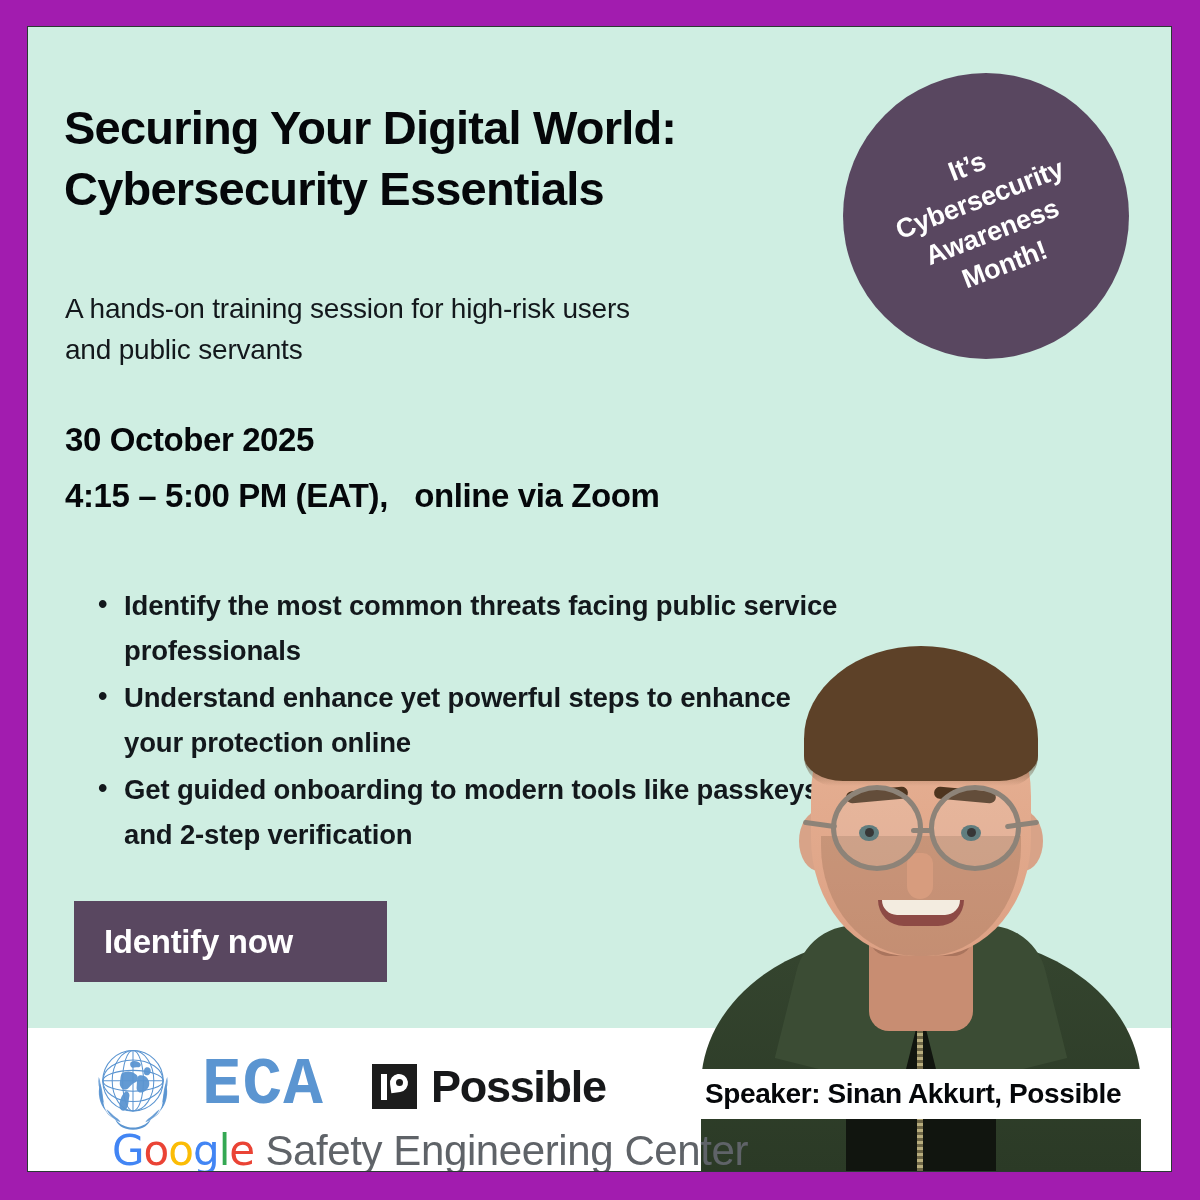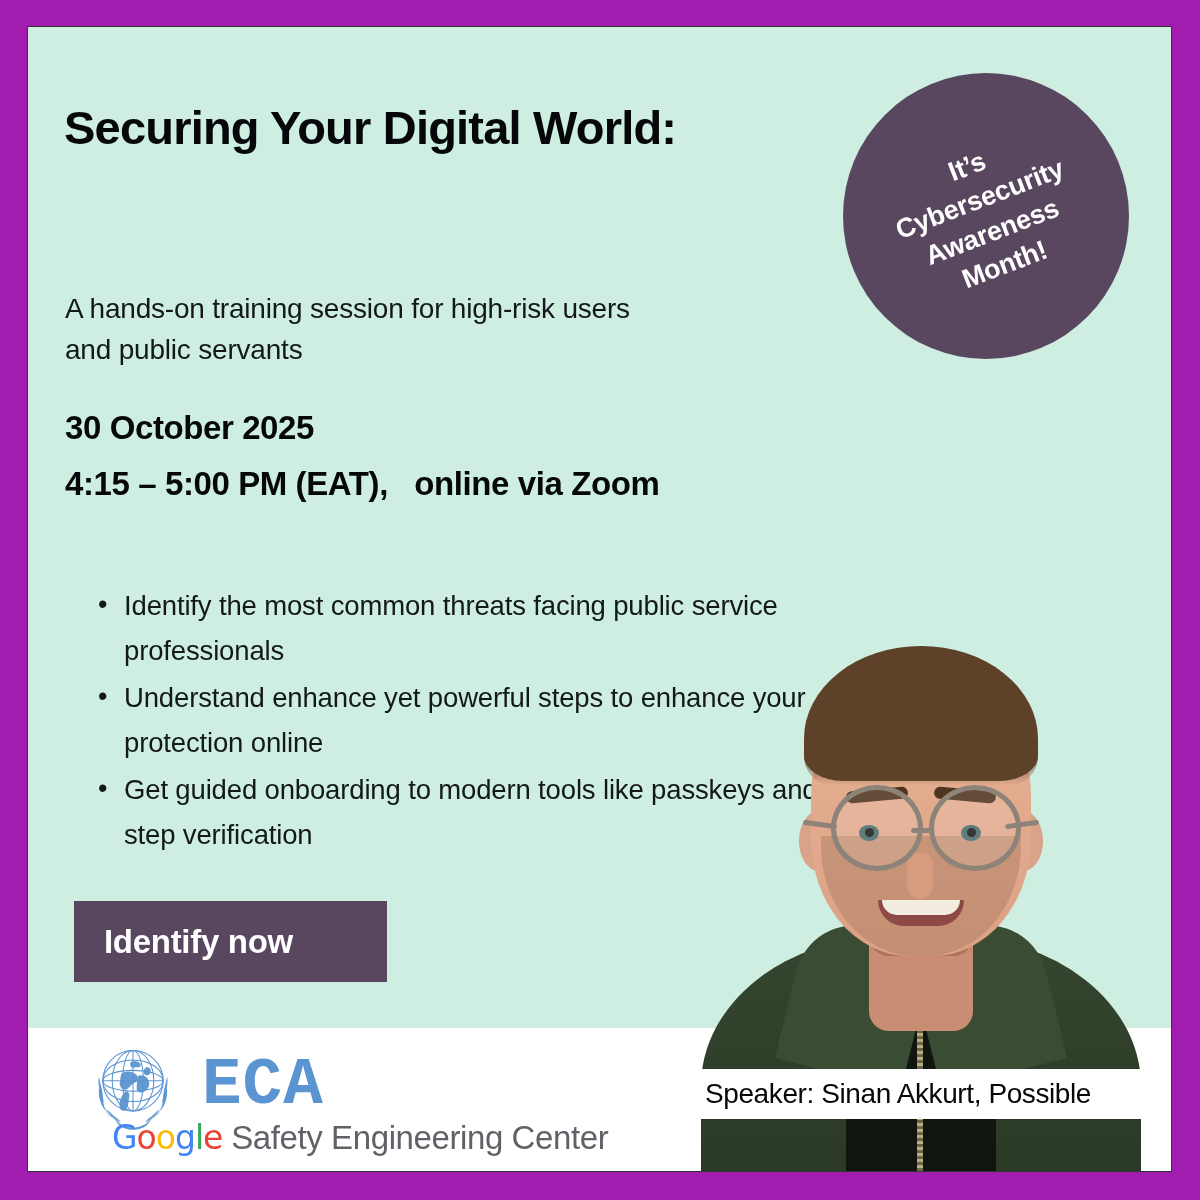--- a/index.html
+++ b/index.html
@@ -73,21 +73,21 @@
     font-weight: 400;
     color: #13181c;
     letter-spacing: -0.2px;
   }
   #subhead .l { display: block; }
 
   
   #datetime {
     position: absolute;
     left: 37px;
-    top: 376px;
+    top: 388px;
     width: 800px;
     color: #05070a;
   }
   #date-line {
     font-size: 33px;
     font-weight: 800;
     letter-spacing: -0.4px;
     line-height: 1.5;
   }
   #time-line {
@@ -112,20 +112,21 @@
     padding: 0;
     color: #13181c;
   }
   #bullets li {
     position: relative;
     padding-left: 34px;
     font-size: 27.5px;
     line-height: 1.62;
     letter-spacing: -0.15px;
     margin-bottom: 3px;
+    font-weight: bold;
   }
   #bullets li::before {
     content: "\2022";
     position: absolute;
     left: 8px;
     top: -1px;
     font-size: 27px;
     color: #13181c;
   }
 
@@ -285,21 +286,21 @@
     left: 649px;
     bottom: 52px;
     width: 505px;
     height: 50px;
     background: #ffffff;
     display: flex;
     align-items: center;
     padding-left: 28px;
     box-sizing: border-box;
     font-size: 28px;
-    font-weight: 400;
+    font-weight: 700;
     letter-spacing: -0.4px;
     color: #05070a;
   }
 
   
   #logos {
     position: absolute;
     left: 26px;
     bottom: 8px;
     height: 136px;
@@ -348,42 +349,43 @@
   #possible-word {
     font-size: 45px;
     font-weight: 700;
     color: #17181a;
     letter-spacing: -1.3px;
     line-height: 1;
   }
   #gsec {
     position: absolute;
     left: 58px;
-    top: 94px;
-    font-size: 33px;
+    top: 103px;
+    font-size: 42px;
     font-weight: 400;
     color: #5f6368;
     letter-spacing: -0.4px;
     white-space: nowrap;
     line-height: 1;
   }
   #gsec .g-b { color:#4285F4; } .g-r { color:#EA4335; } .g-y { color:#FBBC05; }
   .g-b2 { color:#4285F4; } .g-g { color:#34A853; } .g-r2 { color:#EA4335; }
   #gsec .gword { font-family: "DejaVu Sans", sans-serif; letter-spacing: -1px; }
 </style>
 </head>
 <body>
 
 <div id="poster">
   <div id="frame">
 
     <div id="footer-band"></div>
 
     <h1 id="headline">
       <span class="l">Securing Your Digital World:</span>
+      <span class="l">Cybersecurity Essentials</span>
     </h1>
 
     <p id="subhead">
       <span class="l">A hands-on training session for high-risk users</span>
       <span class="l">and public servants</span>
     </p>
 
     <div id="datetime">
       <div id="date-line">30 October 2025</div>
       <div id="time-line">
@@ -475,18 +477,26 @@
             <path d="M52 150c-14-12-20-31-17-49 4 6 5 13 6 20 2 13 5 23 11 29z" opacity="0.9"></path>
             <path d="M45 132c-9-11-12-26-9-40 3 5 4 11 5 17 1 9 2 17 4 23z" opacity="0.85"></path>
             <path d="M76 168c-12-4-22-13-27-25 7 5 12 12 19 16 4 3 7 5 8 9z" opacity="0.9"></path>
             <path d="M40 112c-6-9-8-20-6-31 3 5 3 11 4 16 1 6 1 11 2 15z" opacity="0.8"></path>
           </g>
         </g>
       </svg>
 
       <div id="eca-word">ECA</div>
 
+      <div id="possible-lockup">
+        <div id="possible-mark">
+          <span class="bar"></span>
+          <span class="bowl"></span>
+          <span class="bowl-dot"></span>
+        </div>
+        <div id="possible-word">Possible</div>
+      </div>
 
       <div id="gsec"><span class="gword"><span class="g-b">G</span><span class="g-r">o</span><span class="g-y">o</span><span class="g-b2">g</span><span class="g-g">l</span><span class="g-r2">e</span></span><span> Safety Engineering Center</span></div>
 
     </div>
   </div>
 </div>
 
 </body></html>

